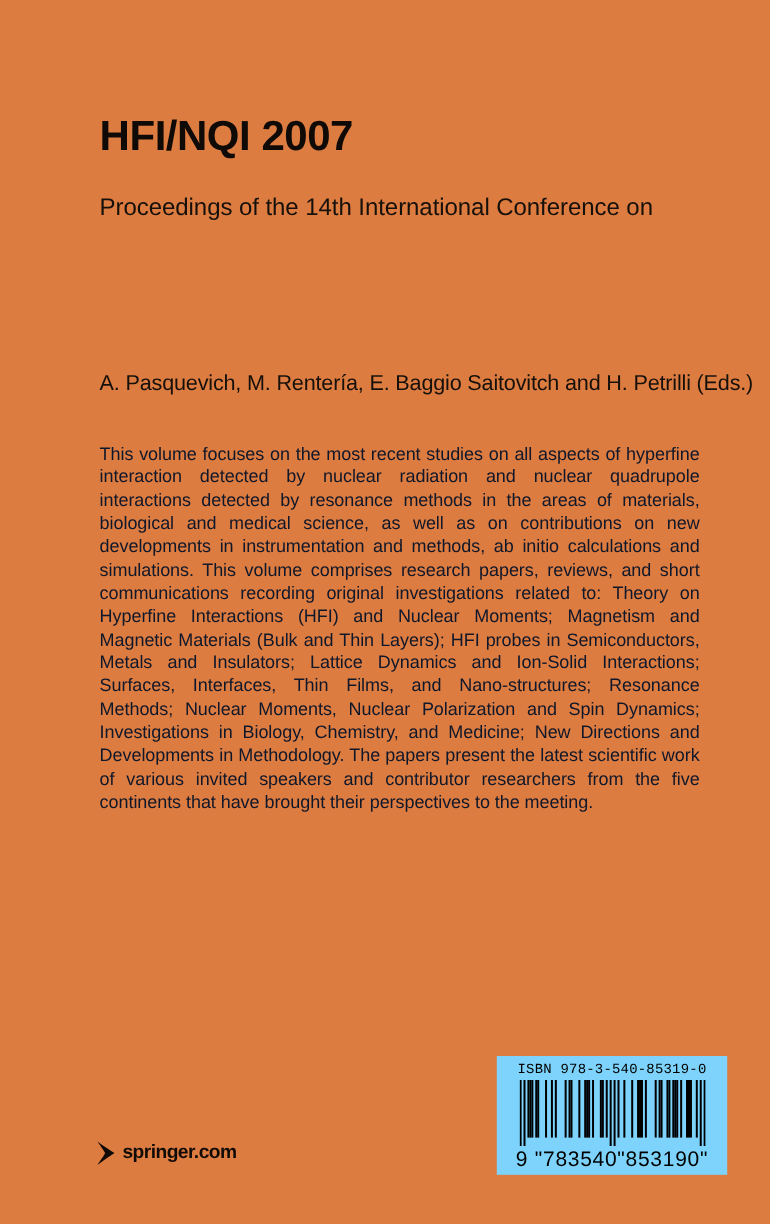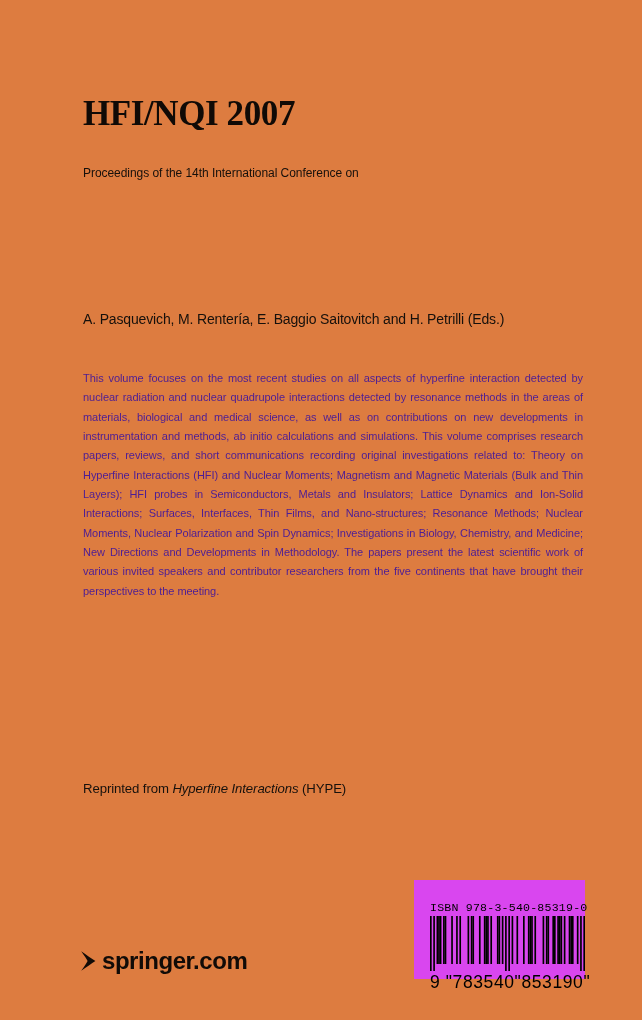--- a/index.html
+++ b/index.html
@@ -32,62 +32,61 @@
   .title {
     position: absolute;
     left: 0;
     top: 94px;
     font-size: 35px;
     font-weight: bold;
     letter-spacing: -0.4px;
     line-height: 40px;
     color: #100a06;
     white-space: nowrap;
-    font-family: Liberation Serif, serif;
   }
 
   
   .subtitle {
     position: absolute;
     left: 0;
     top: 161px;
     width: 500px;
-    font-size: 12px;
+    font-size: 20px;
     line-height: 25.2px;
     color: #16100b;
     letter-spacing: -0.05px;
   }
   .subtitle div {
     white-space: nowrap;
   }
 
   
   .editors {
     position: absolute;
     left: 0;
     top: 309px;
     width: 505px;
-    font-size: 14px;
+    font-size: 18px;
     line-height: 20px;
     letter-spacing: -0.15px;
     color: #16100b;
     white-space: nowrap;
   }
 
   
   .blurb {
     position: absolute;
     left: 0;
     top: 369px;
     width: 500px;
-    font-size: 11px;
+    font-size: 15px;
     line-height: 19.35px;
     text-align: justify;
     text-justify: inter-word;
-    color: #4c1d95;
+    color: #0f172a;
     letter-spacing: -0.05px;
   }
 
   
   .reprint {
     position: absolute;
     left: 0;
     top: 779px;
     width: 470px;
     font-size: 13.2px;
@@ -111,39 +110,39 @@
     align-items: center;
     height: 28px;
   }
   .springer-chevron {
     width: 20px;
     height: 22px;
     margin-right: 4px;
     display: block;
   }
   .springer-word {
-    font-size: 24px;
+    font-size: 16px;
     font-weight: bold;
     letter-spacing: -0.45px;
     color: #110b07;
     line-height: 18px;
     position: relative;
     top: 0px;
   }
 
   
   .barcode-box {
     position: absolute;
     left: 414px;
     top: 880px;
-    width: 171px;
+    width: 192px;
     height: 99px;
-    background: #d946ef;
+    background: #7dd3fc;
     box-sizing: border-box;
-    padding: 16px;
+    padding: 0;
   }
   .barcode-isbn {
     font-family: "Liberation Mono", "DejaVu Sans Mono", monospace;
     font-size: 11.6px;
     color: #000;
     text-align: center;
     letter-spacing: 0.2px;
     margin-top: 5px;
     white-space: nowrap;
   }
@@ -171,21 +170,20 @@
 
     <div class="subtitle">
       <div>Proceedings of the 14th International Conference on</div>
     </div>
 
     <div class="editors">A. Pasquevich, M. Rentería, E. Baggio Saitovitch and H. Petrilli (Eds.)</div>
 
     <div class="blurb">This volume focuses on the most recent studies on all aspects of hyperfine interaction detected by nuclear radiation and nuclear quadrupole interactions detected by resonance methods in the areas of materials, biological and medical science, as well as on contributions on new developments in instrumentation and methods, ab initio calculations and simulations. This volume comprises research papers, reviews, and short communications recording original investigations related to: Theory on Hyperfine Interactions (HFI) and Nuclear Moments; Magnetism and Magnetic Materials (Bulk and Thin Layers); HFI probes in Semiconductors, Metals and Insulators; Lattice Dynamics and Ion-Solid Interactions; Surfaces, Interfaces, Thin Films, and Nano-structures; Resonance Methods; Nuclear Moments, Nuclear Polarization and Spin Dynamics; Investigations in Biology, Chemistry, and Medicine; New Directions and Developments in Methodology. The papers present the latest scientific work of various invited speakers and contributor researchers from the five continents that have brought their perspectives to the meeting.</div>
 
     <div class="reprint">
-      <div class="line"><span>Reprinted from </span><em>Hyperfine Interactions</em><span> (HYPE)</span></div>
     </div>
 
     <div class="springer">
       <svg class="springer-chevron" viewBox="0 0 20 22">
         <path d="M3.2 1.2 C 8.6 5.2, 13.6 8.4, 17.4 10.9 C 13.6 13.5, 8.6 16.8, 3.2 20.8 C 6.4 16.0, 8.6 13.2, 9.6 10.9 C 8.6 8.7, 6.4 5.9, 3.2 1.2 Z" fill="#110b07"></path>
       </svg>
       <span class="springer-word">springer.com</span>
     </div>
 
   </div>

